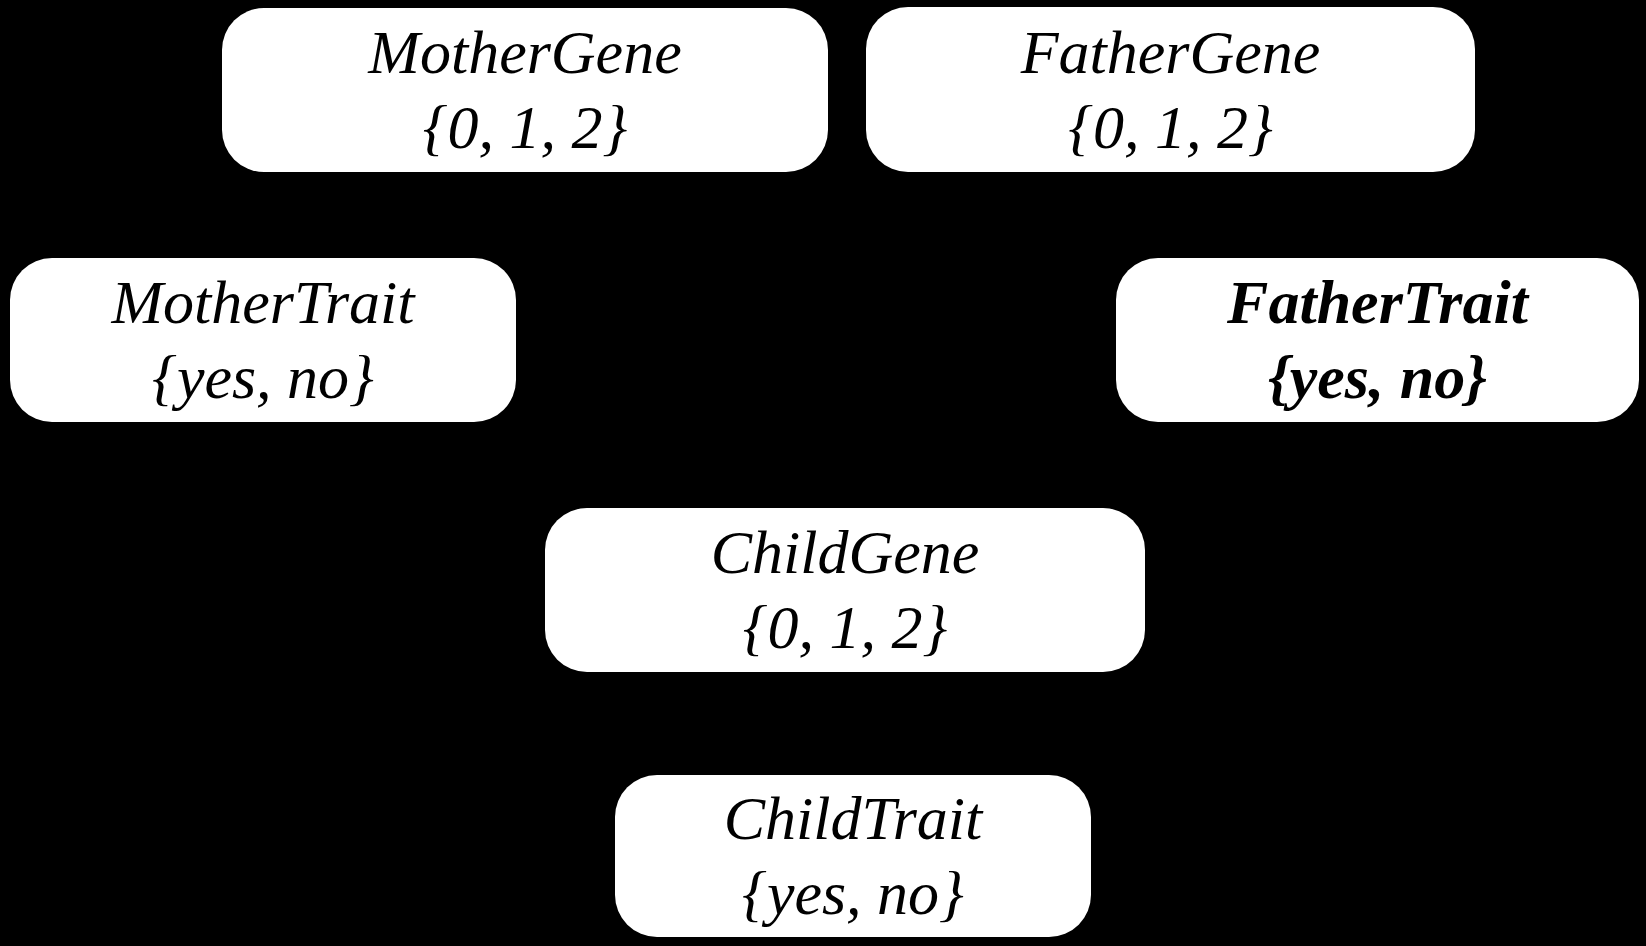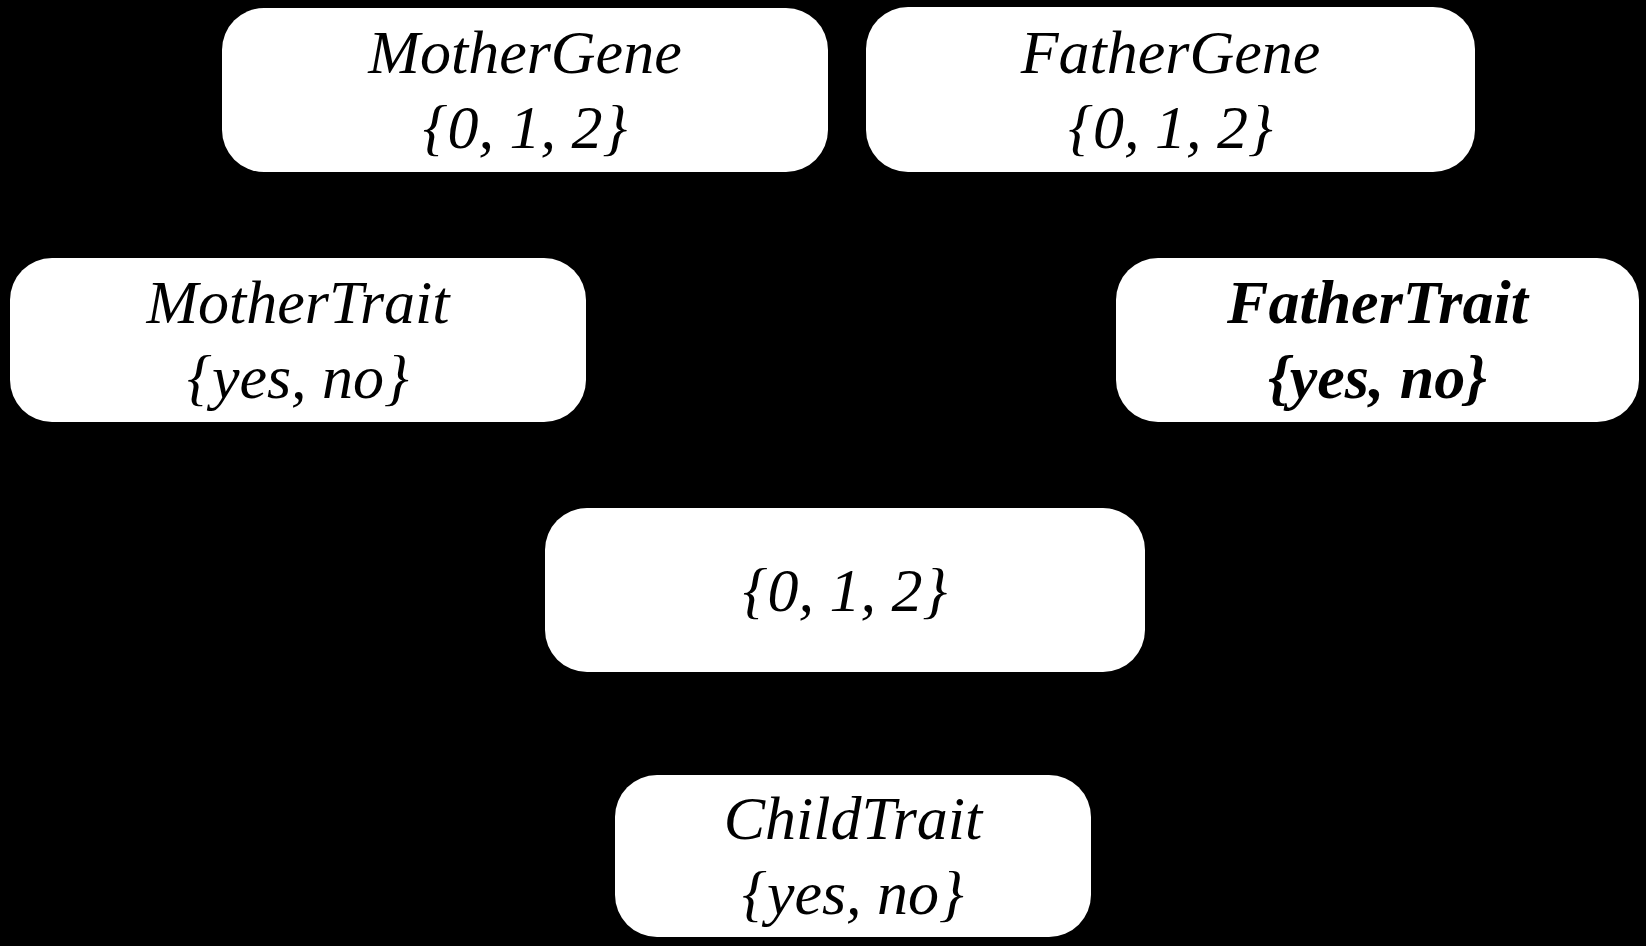--- a/index.html
+++ b/index.html
@@ -29,21 +29,21 @@
     font-size: 62px;
     line-height: 75px;
   }
   .bn-node .node-label,
   .bn-node .node-domain {
     white-space: nowrap;
   }
   
   #node-mother-gene  { left: 222px;  top: 8px;   width: 606px; height: 164px; }
   #node-father-gene  { left: 866px;  top: 7px;   width: 609px; height: 165px; }
-  #node-mother-trait { left: 10px;   top: 258px; width: 576px; height: 164px; }
+  #node-mother-trait { left: 10px;   top: 258px; width: 506px; height: 164px; }
   #node-father-trait { left: 1116px; top: 258px; width: 523px; height: 164px; font-weight: bold; }
   #node-child-gene   { left: 545px;  top: 508px; width: 600px; height: 164px; }
   #node-child-trait  { left: 606px;  top: 775px; width: 476px; height: 162px; margin-left: 9px; }
 </style>
 </head>
 <body>
 
 <div class="canvas">
 
   <div class="bn-node" id="node-mother-gene">
@@ -60,20 +60,21 @@
     <div class="node-label">MotherTrait</div>
     <div class="node-domain">{yes, no}</div>
   </div>
 
   <div class="bn-node" id="node-father-trait">
     <div class="node-label">FatherTrait</div>
     <div class="node-domain">{yes, no}</div>
   </div>
 
   <div class="bn-node" id="node-child-gene">
+    <div class="node-label">ChildGene</div>
     <div class="node-domain">{0, 1, 2}</div>
   </div>
 
   <div class="bn-node" id="node-child-trait">
     <div class="node-label">ChildTrait</div>
     <div class="node-domain">{yes, no}</div>
   </div>
 
 </div>
 

